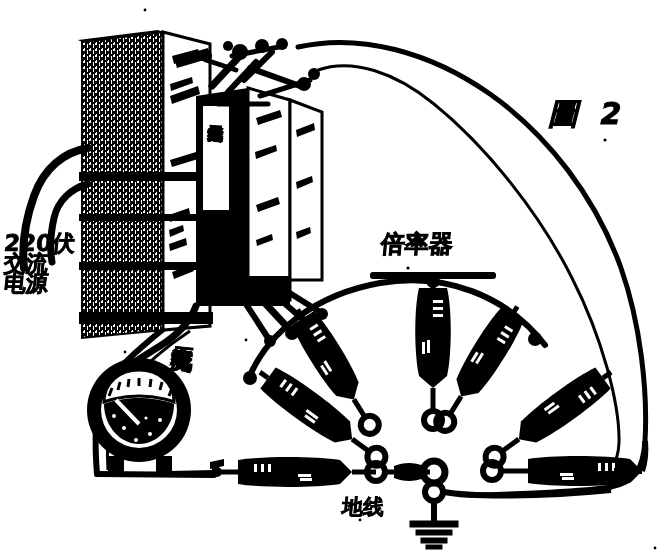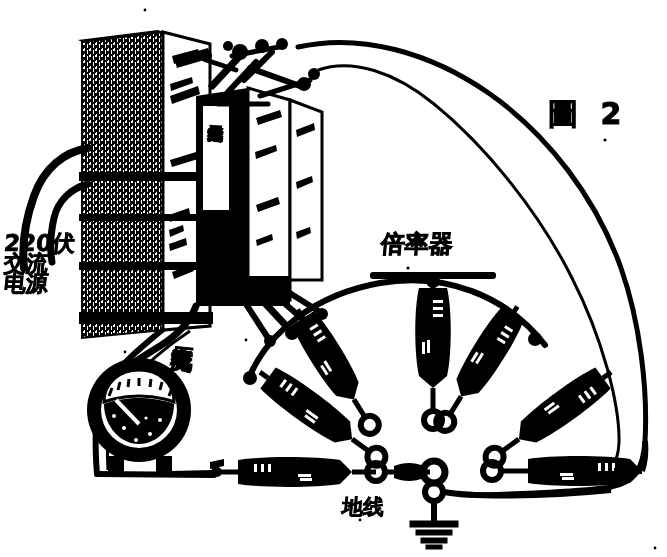--- a/index.html
+++ b/index.html
@@ -6,21 +6,21 @@
   body{width:667px;height:557px;overflow:hidden;
        font-family:"DejaVu Sans","Liberation Sans",sans-serif;}
   #stage{position:relative;width:667px;height:557px;background:#fff;}
   svg.layer{position:absolute;left:0;top:0;width:667px;height:557px;}
   .lbl{position:absolute;color:#000;font-weight:bold;line-height:1.02;
        letter-spacing:0px;-webkit-text-stroke:0.7px #000;}
   #lbl-mains{left:4px;top:232px;font-size:21px;}
   #lbl-mains .l1{display:block;font-size:23px;transform:skewX(-6deg);}
   #lbl-mains .l2{display:block;font-size:22px;margin-top:-2px;transform:skewX(-6deg);}
   #lbl-mains .l3{display:block;font-size:22px;margin-top:-3px;transform:skewX(-6deg);}
-  #lbl-fig{left:548px;top:99px;font-size:30px;letter-spacing:6px;
+  #lbl-fig{left:548px;top:99px;font-size:30px;letter-spacing:6px;font-style:italic;
            -webkit-text-stroke:1px #000;}
   #lbl-mult{left:381px;top:232px;font-size:24px;transform:skewX(-5deg);
             -webkit-text-stroke:0.9px #000;}
   #lbl-meter{left:170px;top:328px;font-size:22px;width:26px;
              writing-mode:vertical-rl;text-orientation:upright;
              transform:rotate(6deg);transform-origin:top left;}
   #lbl-gnd{left:342px;top:497px;font-size:21px;transform:skewX(-5deg);}
   #lbl-relay{left:205px;top:112px;font-size:16px;width:20px;color:#000;
              writing-mode:vertical-rl;text-orientation:upright;
              transform:rotate(4deg);transform-origin:top left;

